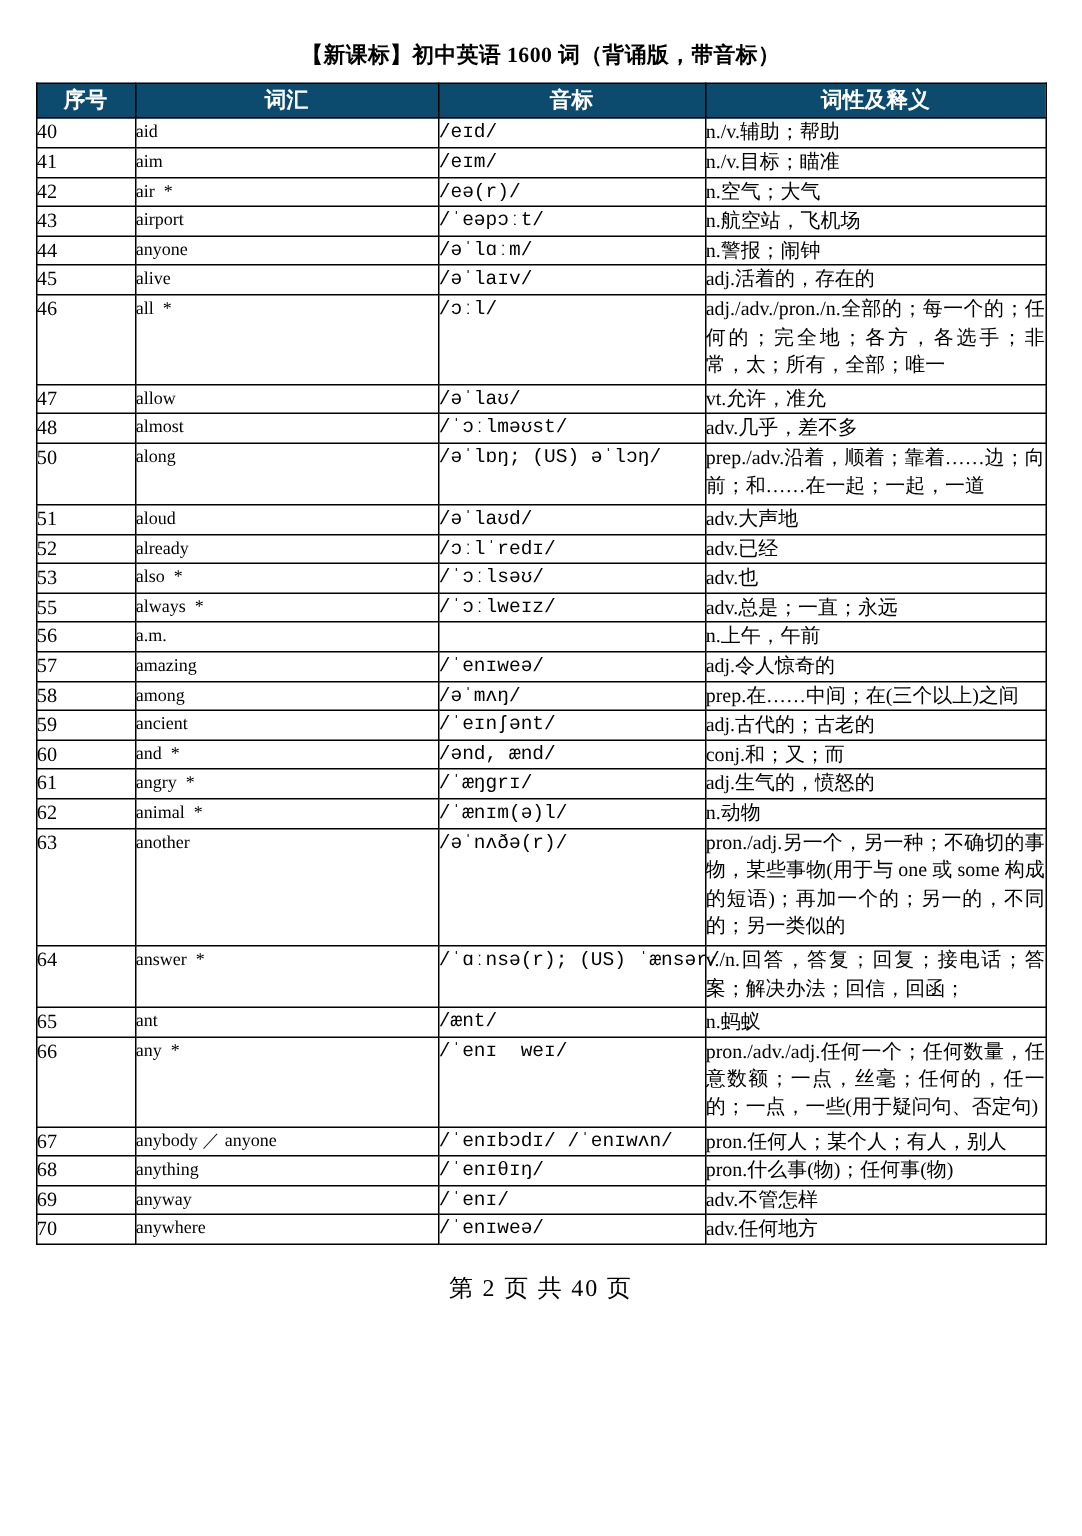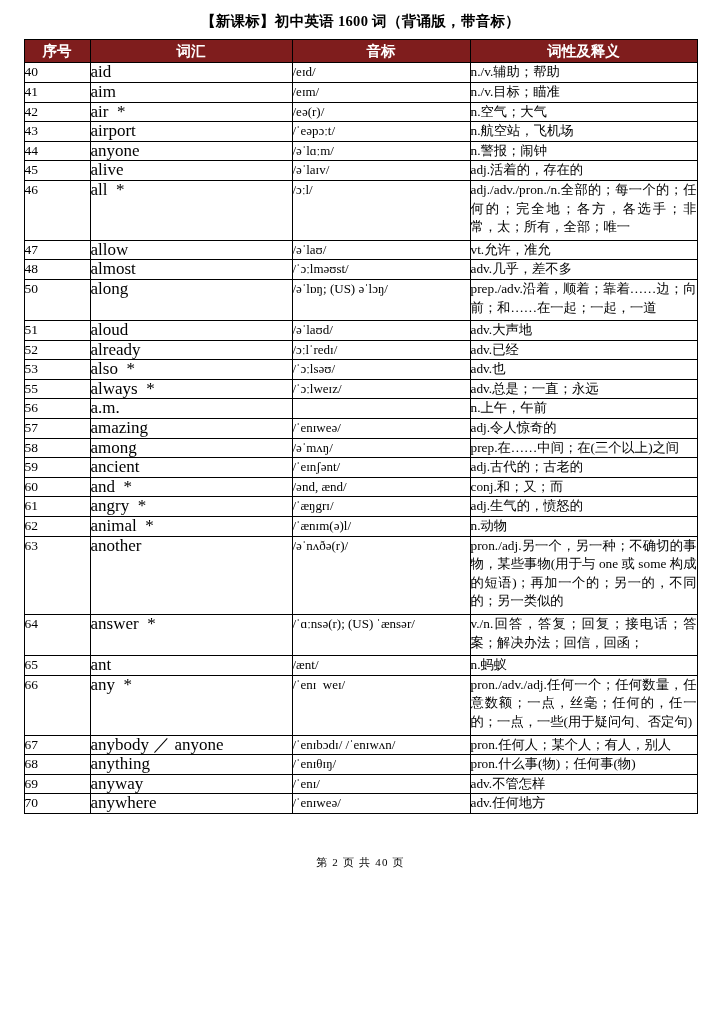--- a/index.html
+++ b/index.html
@@ -12,21 +12,21 @@
     height: 1024px;
     font-family: "Liberation Serif", "DejaVu Serif", serif;
     color: #000000;
     position: relative;
     overflow: hidden;
   }
   .page {
     width: 721px;
     height: 880px;
     box-sizing: border-box;
-    padding: 0;
+    padding: 16px;
     position: relative;
   }
   .doc-title {
     text-align: center;
     font-size: 14.5px;
     font-weight: bold;
     letter-spacing: 0.3px;
     padding-top: 13px;
     padding-bottom: 9px;
     line-height: 1.2;
@@ -36,70 +36,71 @@
     width: 673px;
     margin: 0 auto;
     table-layout: fixed;
   }
   table.vocab th, table.vocab td {
     border: 1px solid #000000;
     padding: 0;
     vertical-align: top;
   }
   table.vocab thead th {
-    background: #7f1d1d;
+    background: #0c4a6e;
     color: #ffffff;
     text-align: center;
     font-weight: bold;
     font-size: 14.5px;
     height: 22px;
     line-height: 22px;
     padding: 0 2px;
     border-color: #000000;
   }
   col.c-idx   { width: 66px; }
   col.c-word  { width: 202px; }
   col.c-ipa   { width: 178px; }
   col.c-def   { width: 227px; }
 
   td.idx {
     font-size: 13.5px;
     padding: 1px 2px 2px 2px;
     line-height: 17px;
   }
   td.word {
-    font-size: 17px;
+    font-size: 12px;
     padding: 1px 3px 2px 6px;
     line-height: 17px;
     white-space: pre;
   }
   td.ipa {
     font-size: 13px;
     padding: 1px 3px 2px 6px;
     line-height: 17px;
     white-space: pre;
+    font-family: Liberation Mono, monospace;
   }
   td.def {
     font-size: 13.3px;
     padding: 1px 4px 2px 5px;
     line-height: 18.6px;
     text-align: justify;
     text-justify: inter-ideograph;
     word-break: break-all;
   }
   
   tr.tall td { padding-bottom: 3px; }
 
   .footer {
     position: absolute;
     left: 0;
     right: 0;
     bottom: 10px;
     text-align: center;
-    font-size: 11px;
+    font-size: 16px;
     letter-spacing: 1.2px;
   }
 </style>
 </head>
 <body>
 
 <div class="page">
 
   <div class="doc-title">【新课标】初中英语 1600 词（背诵版，带音标）</div>
 

